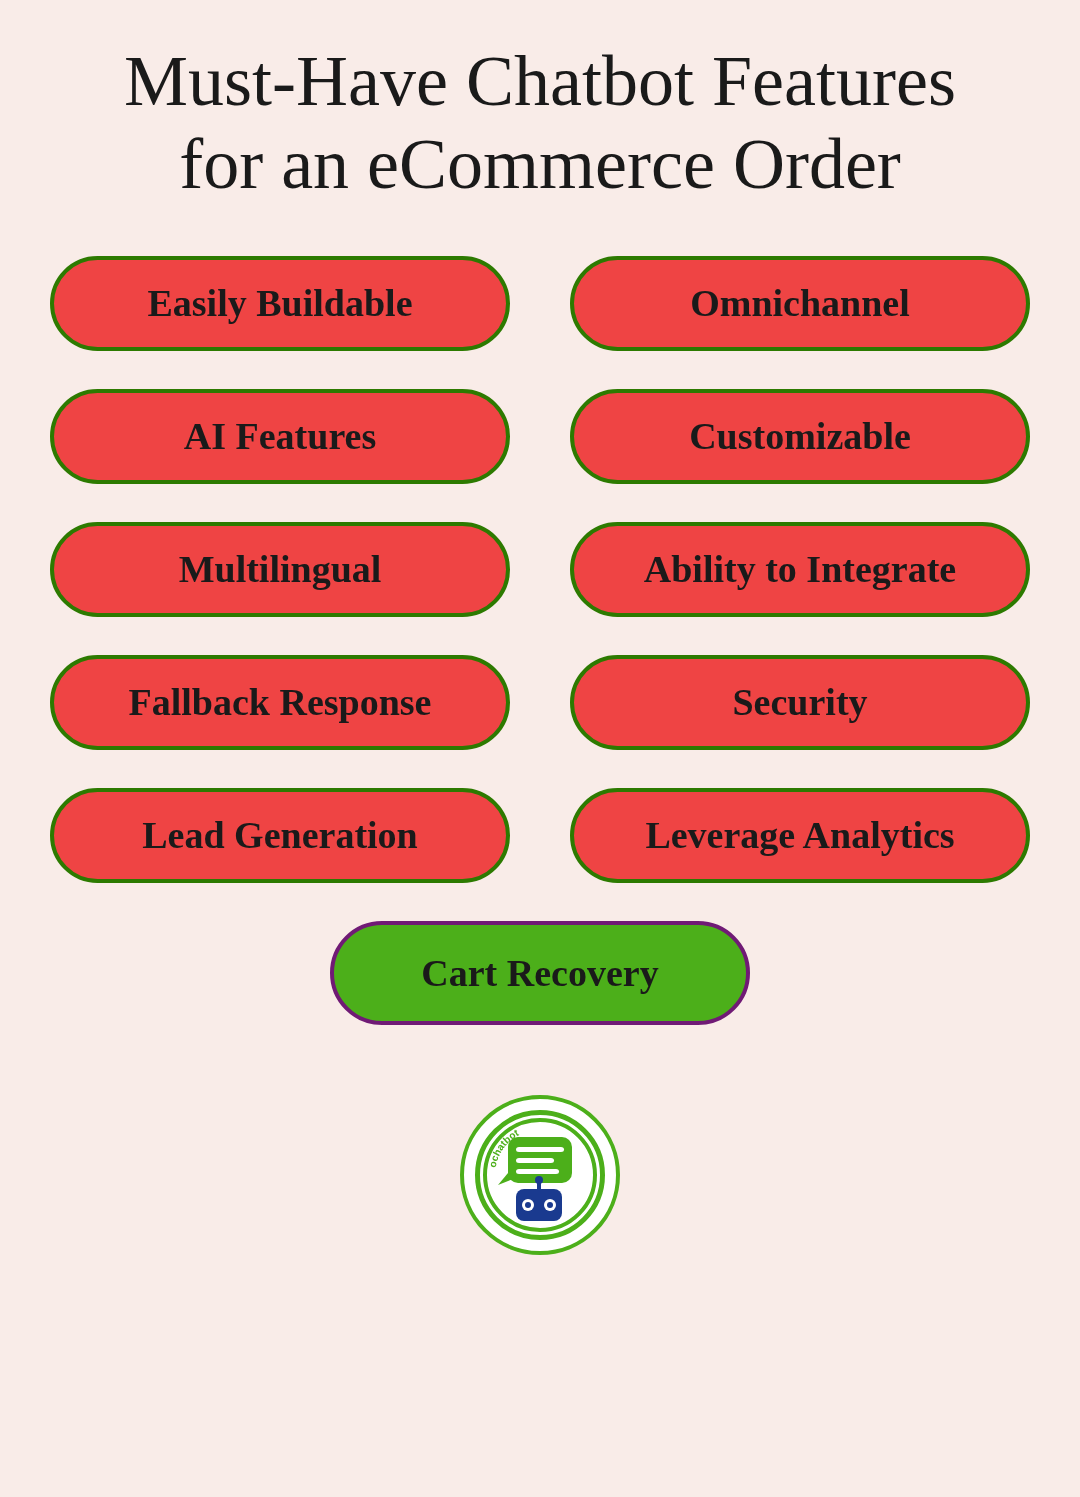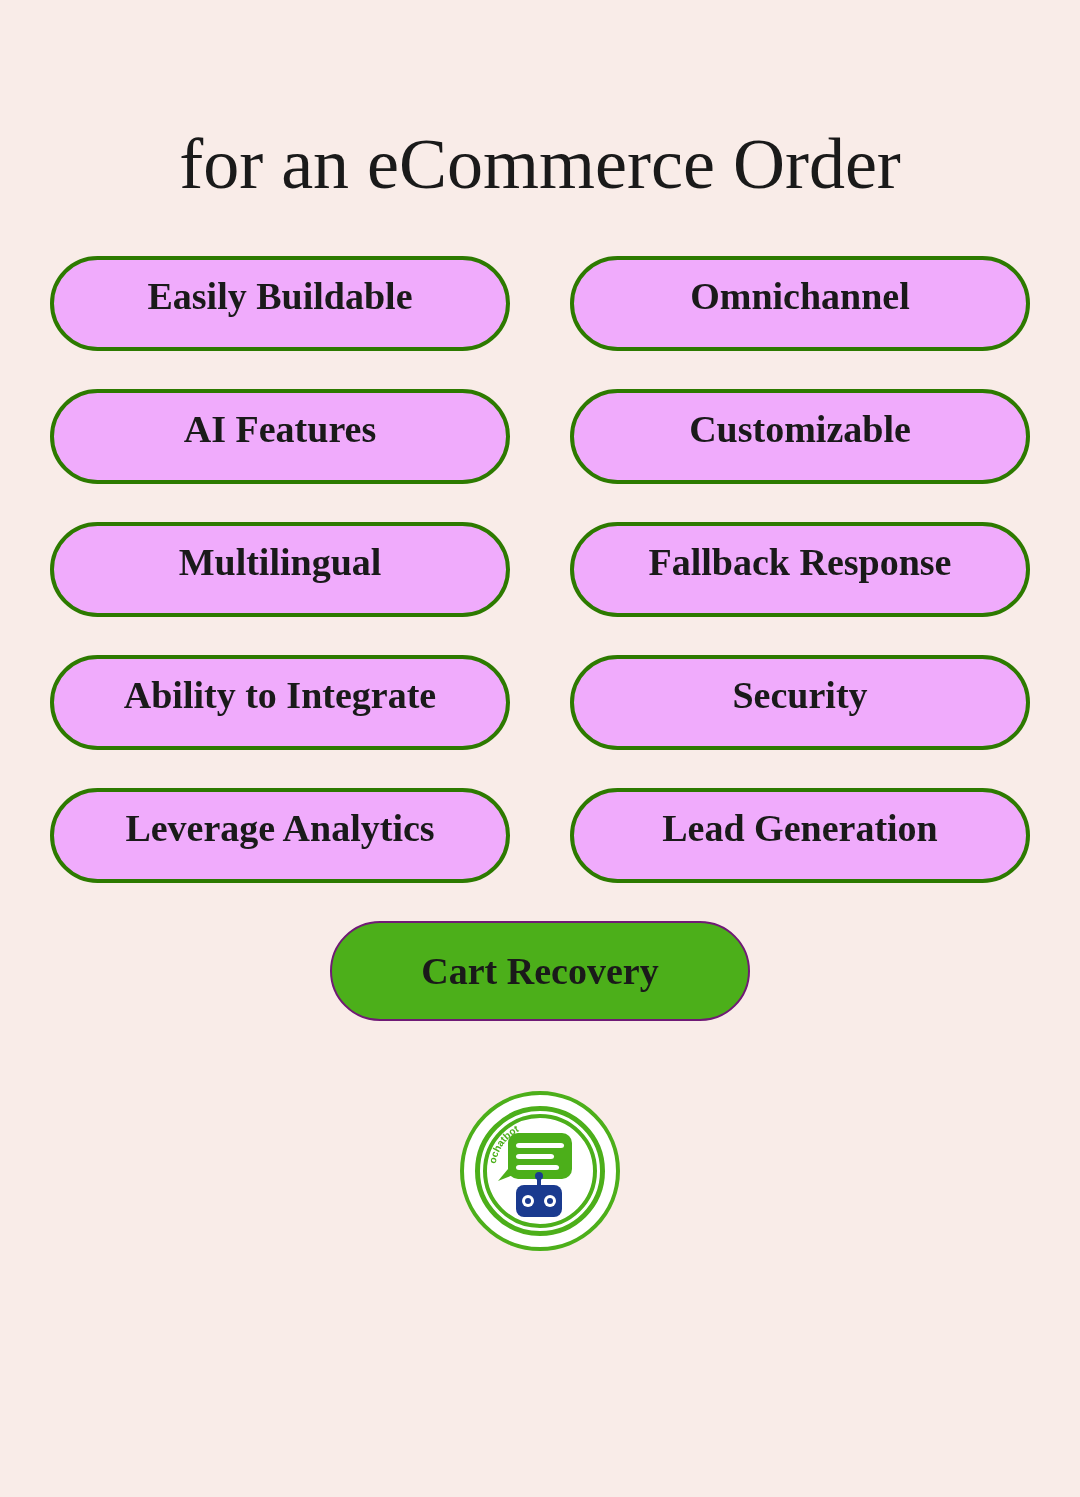--- a/index.html
+++ b/index.html
@@ -32,45 +32,46 @@
     .grid {
       display: grid;
       grid-template-columns: 1fr 1fr;
       gap: 38px 60px;
       width: 100%;
       max-width: 980px;
       margin-bottom: 38px;
     }
 
     .pill {
-      background-color: #f0abfc;
+      background-color: #ef4444;
       border: 4px solid #2d7a00;
       border-radius: 60px;
       padding: 14px 30px;
       text-align: center;
       font-size: 38px;
       font-weight: 800;
       color: #1a1a1a;
       cursor: pointer;
       display: flex;
+      align-items: center;
       justify-content: center;
       min-height: 95px;
     }
 
     .cart-recovery-row {
       display: flex;
       justify-content: center;
       width: 100%;
       max-width: 980px;
       margin-bottom: 60px;
     }
 
     .pill-center {
       background-color: #4caf1a;
-      border: 2px solid #701a75;
+      border: 4px solid #701a75;
       border-radius: 60px;
       padding: 26px 60px;
       text-align: center;
       font-size: 38px;
       font-weight: 800;
       color: #1a1a1a;
       cursor: pointer;
       display: flex;
       align-items: center;
       justify-content: center;
@@ -107,21 +108,21 @@
       align-items: center;
       justify-content: center;
       position: relative;
       background: white;
     }
   </style>
 </head>
 <body>
 
 <h1 class="title">
-  <br>
+  <span>Must-Have Chatbot Features</span><br>
   <span>for an eCommerce Order</span>
 </h1>
 
 <div class="grid">
 
   <div class="pill">
     <span>Easily Buildable</span>
   </div>
   <div class="pill">
     <span>Omnichannel</span>
@@ -131,36 +132,36 @@
     <span>AI Features</span>
   </div>
   <div class="pill">
     <span>Customizable</span>
   </div>
 
   <div class="pill">
     <span>Multilingual</span>
   </div>
   <div class="pill">
+    <span>Ability to Integrate</span>
+  </div>
+
+  <div class="pill">
     <span>Fallback Response</span>
   </div>
 
   <div class="pill">
-    <span>Ability to Integrate</span>
-  </div>
-
-  <div class="pill">
     <span>Security</span>
   </div>
   <div class="pill">
+    <span>Lead Generation</span>
+  </div>
+
+  <div class="pill">
     <span>Leverage Analytics</span>
-  </div>
-
-  <div class="pill">
-    <span>Lead Generation</span>
   </div>
 
 </div>
 
 <div class="cart-recovery-row">
   <div class="pill-center">
     <span>Cart Recovery</span>
   </div>
 </div>
 

